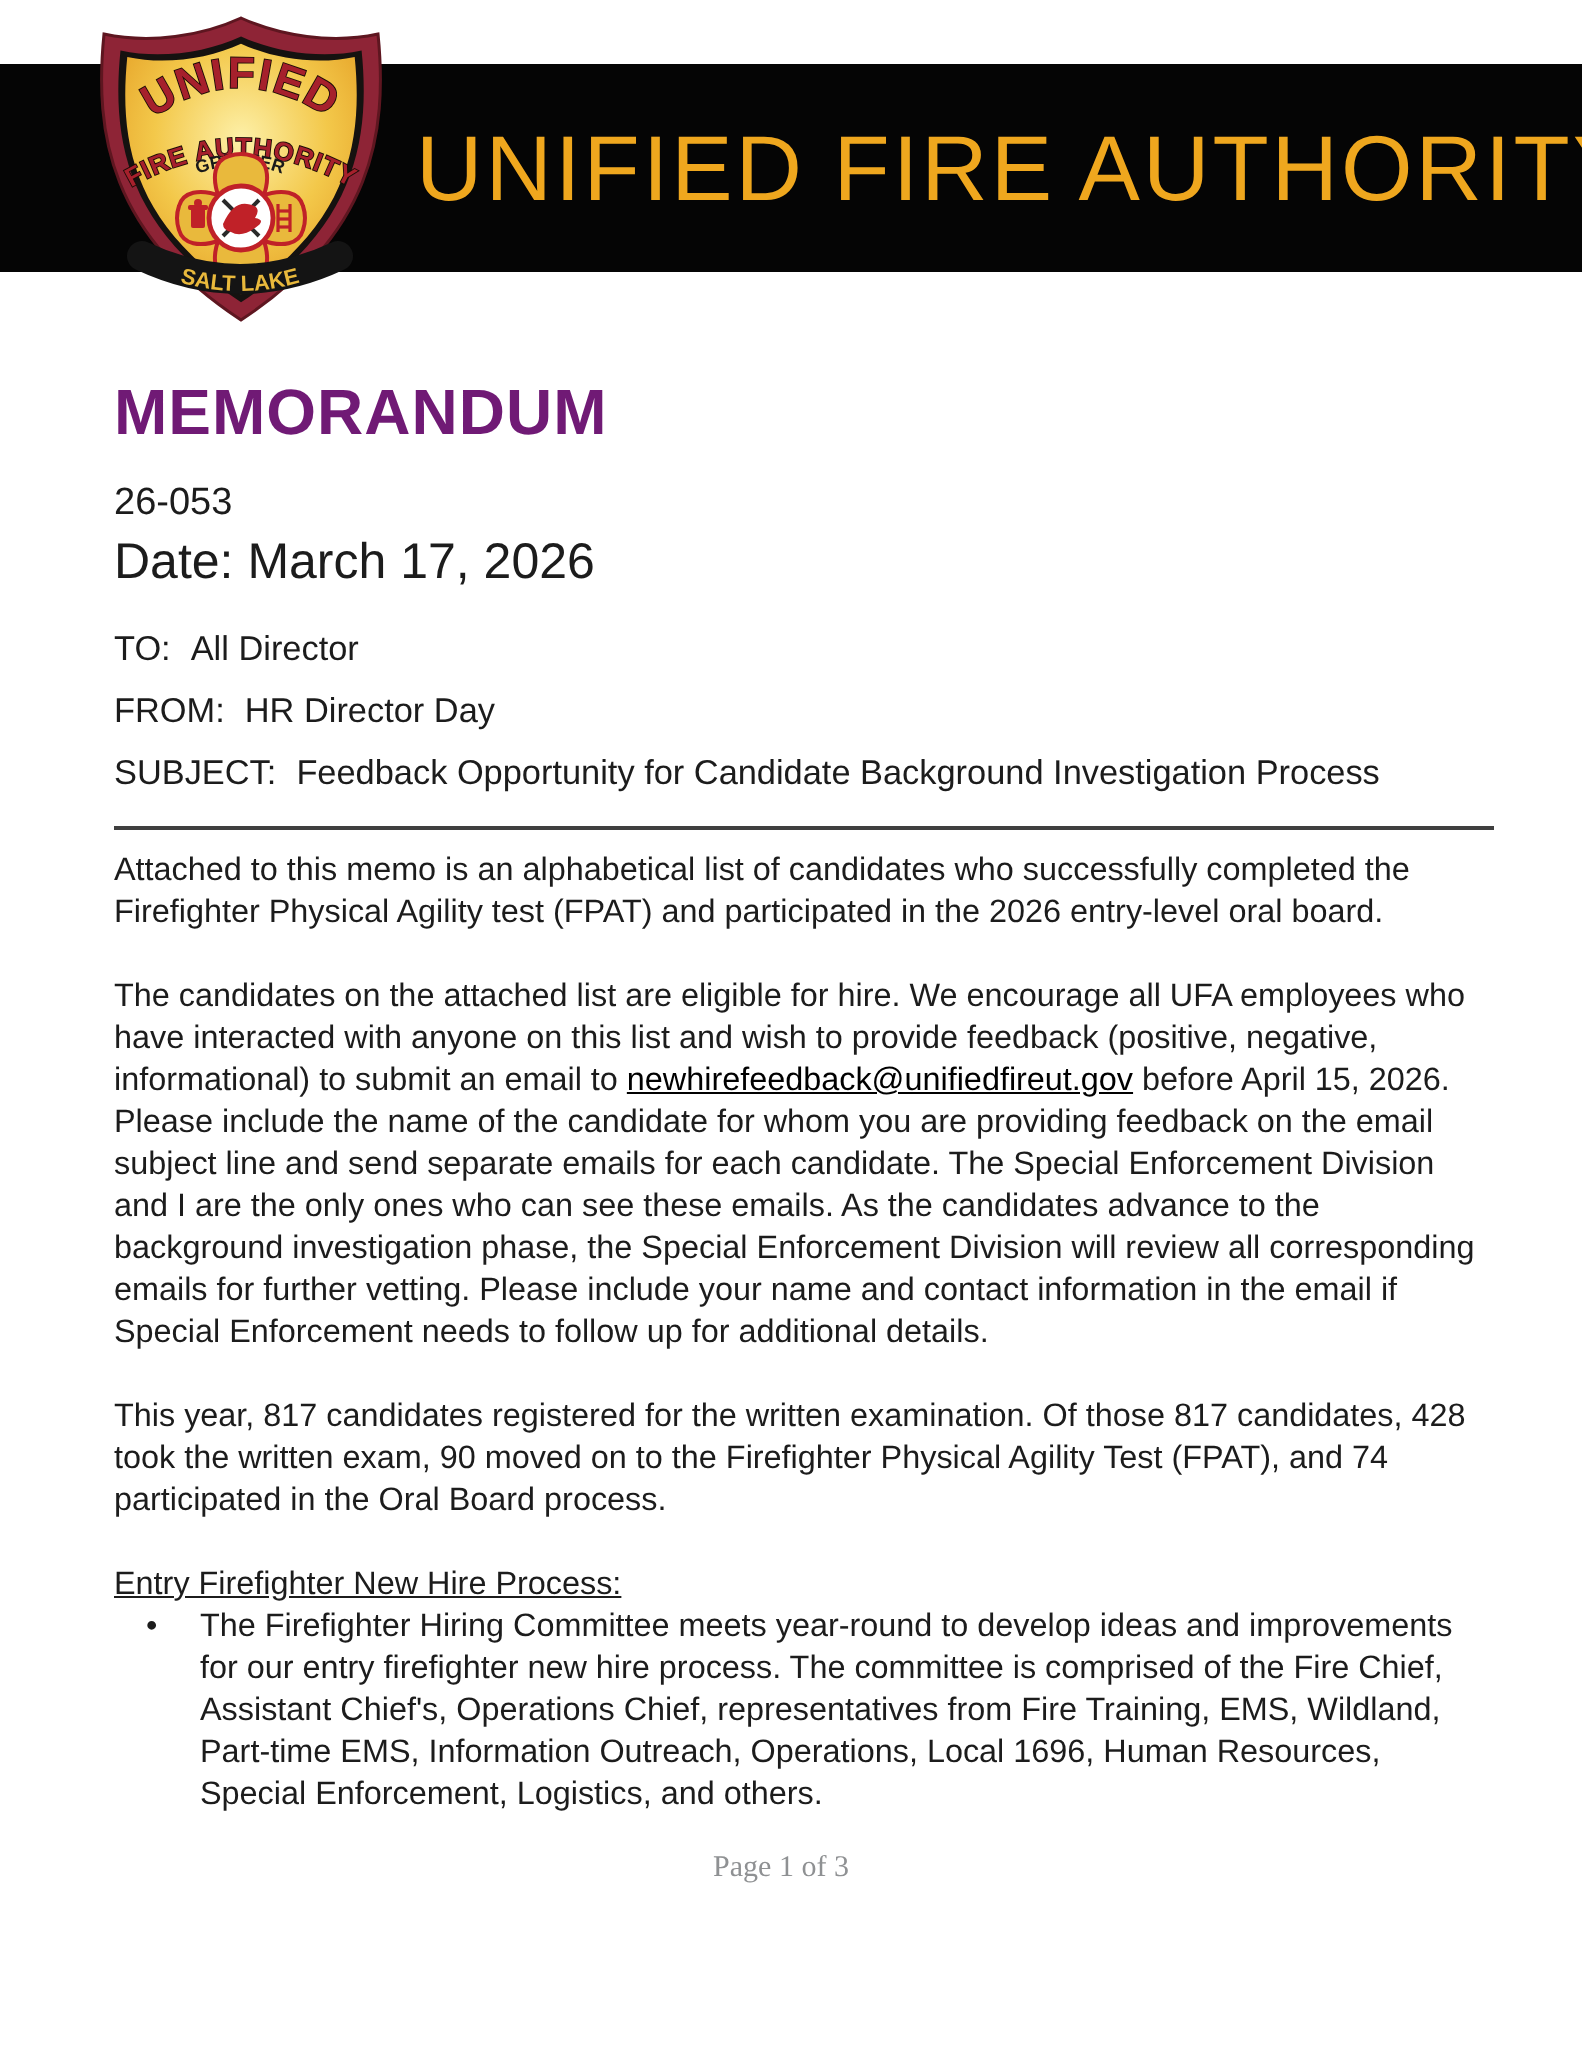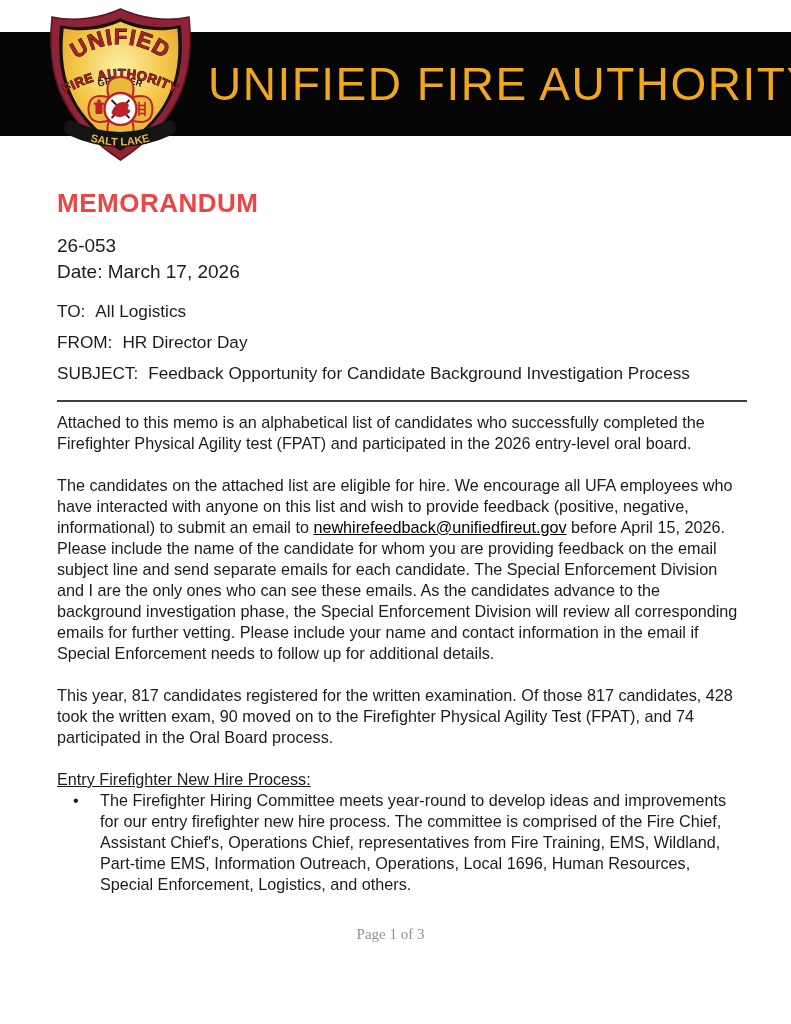--- a/index.html
+++ b/index.html
@@ -37,27 +37,27 @@
   }
 
   
   .content {
     position: absolute;
     left: 57px; top: 188px;
     width: 690px;
   }
   .memo-title {
     margin: 0;
-    font-size: 26px;
+    font-size: 32px;
     font-weight: 700;
     letter-spacing: 0.5px;
-    color: #ef4444;
+    color: #701a75;
   }
   .memo-number { margin-top: 16px; font-size: 19px; }
-  .memo-date   { margin-top: 4px;  font-size: 19px; }
+  .memo-date   { margin-top: 4px;  font-size: 25px; }
 
   .addr-line { font-size: 17.2px; }
   .addr-to      { margin-top: 18px; }
   .addr-from    { margin-top: 10px; }
   .addr-subject { margin-top: 10px; }
   .addr-label { margin-right: 10px; }
 
   .divider {
     margin-top: 16px;
     border: none;
@@ -200,21 +200,21 @@
   </div>
 
   <div class="content">
 
     <h1 class="memo-title">MEMORANDUM</h1>
 
     <div class="memo-number">26-053</div>
     <div class="memo-date">Date: March 17, 2026</div>
 
     <div class="addr-line addr-to">
-      <span class="addr-label">TO:</span><span>All Logistics</span>
+      <span class="addr-label">TO:</span><span>All Director</span>
     </div>
     <div class="addr-line addr-from">
       <span class="addr-label">FROM:</span><span>HR Director Day</span>
     </div>
     <div class="addr-line addr-subject">
       <span class="addr-label">SUBJECT:</span><span>Feedback Opportunity for Candidate Background Investigation Process</span>
     </div>
 
     <hr class="divider">
 

